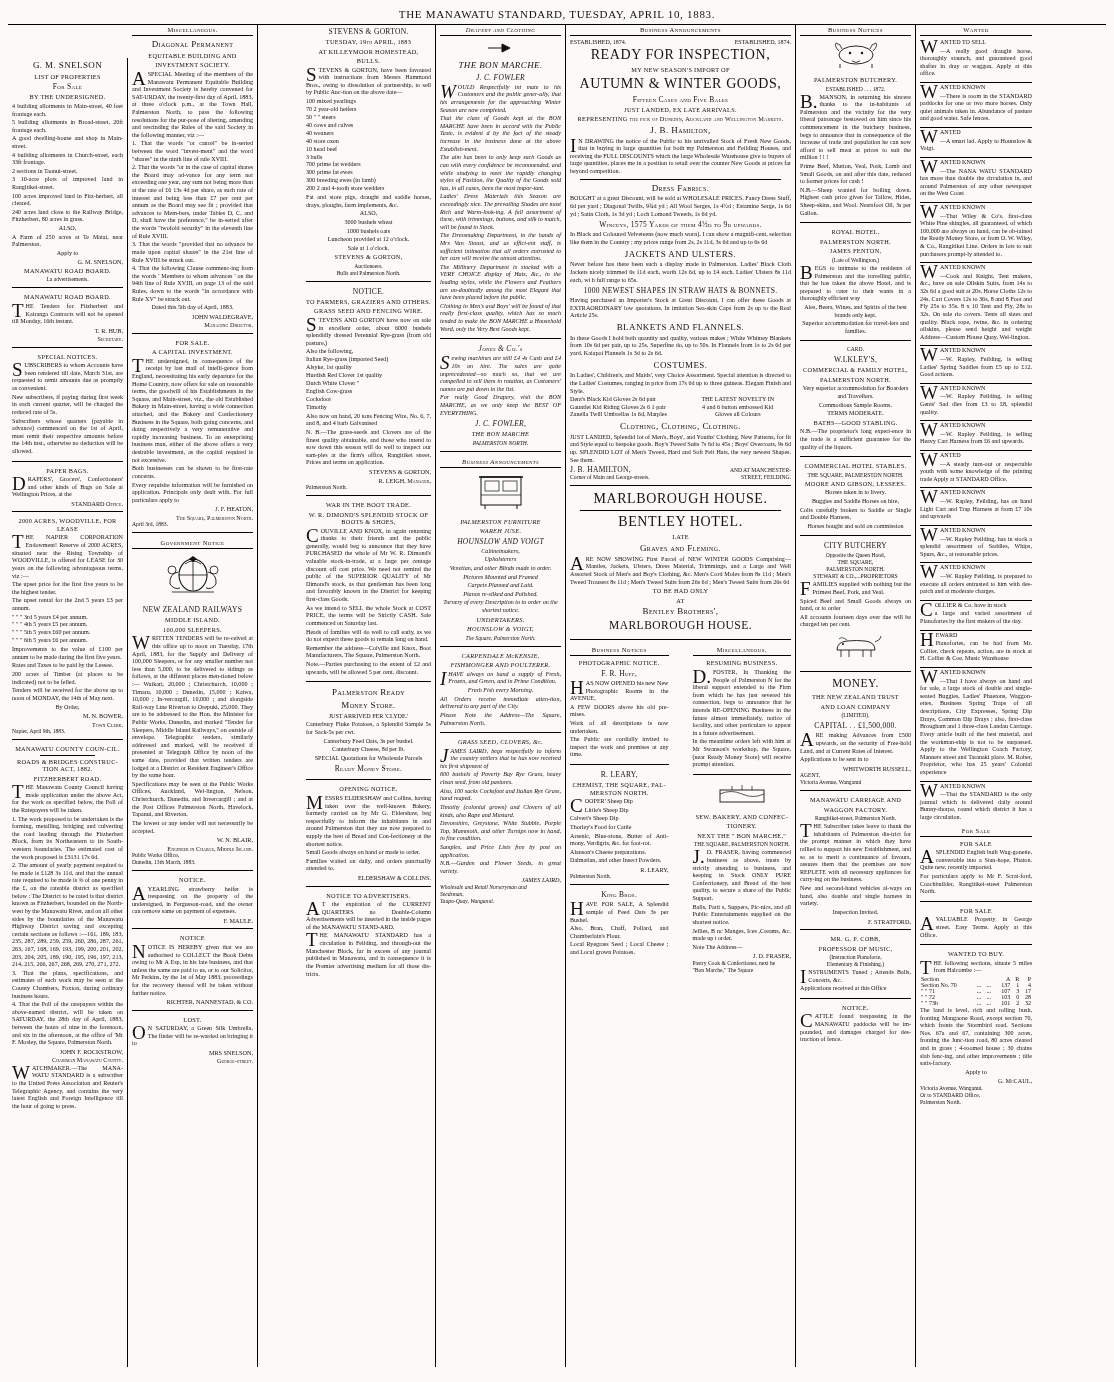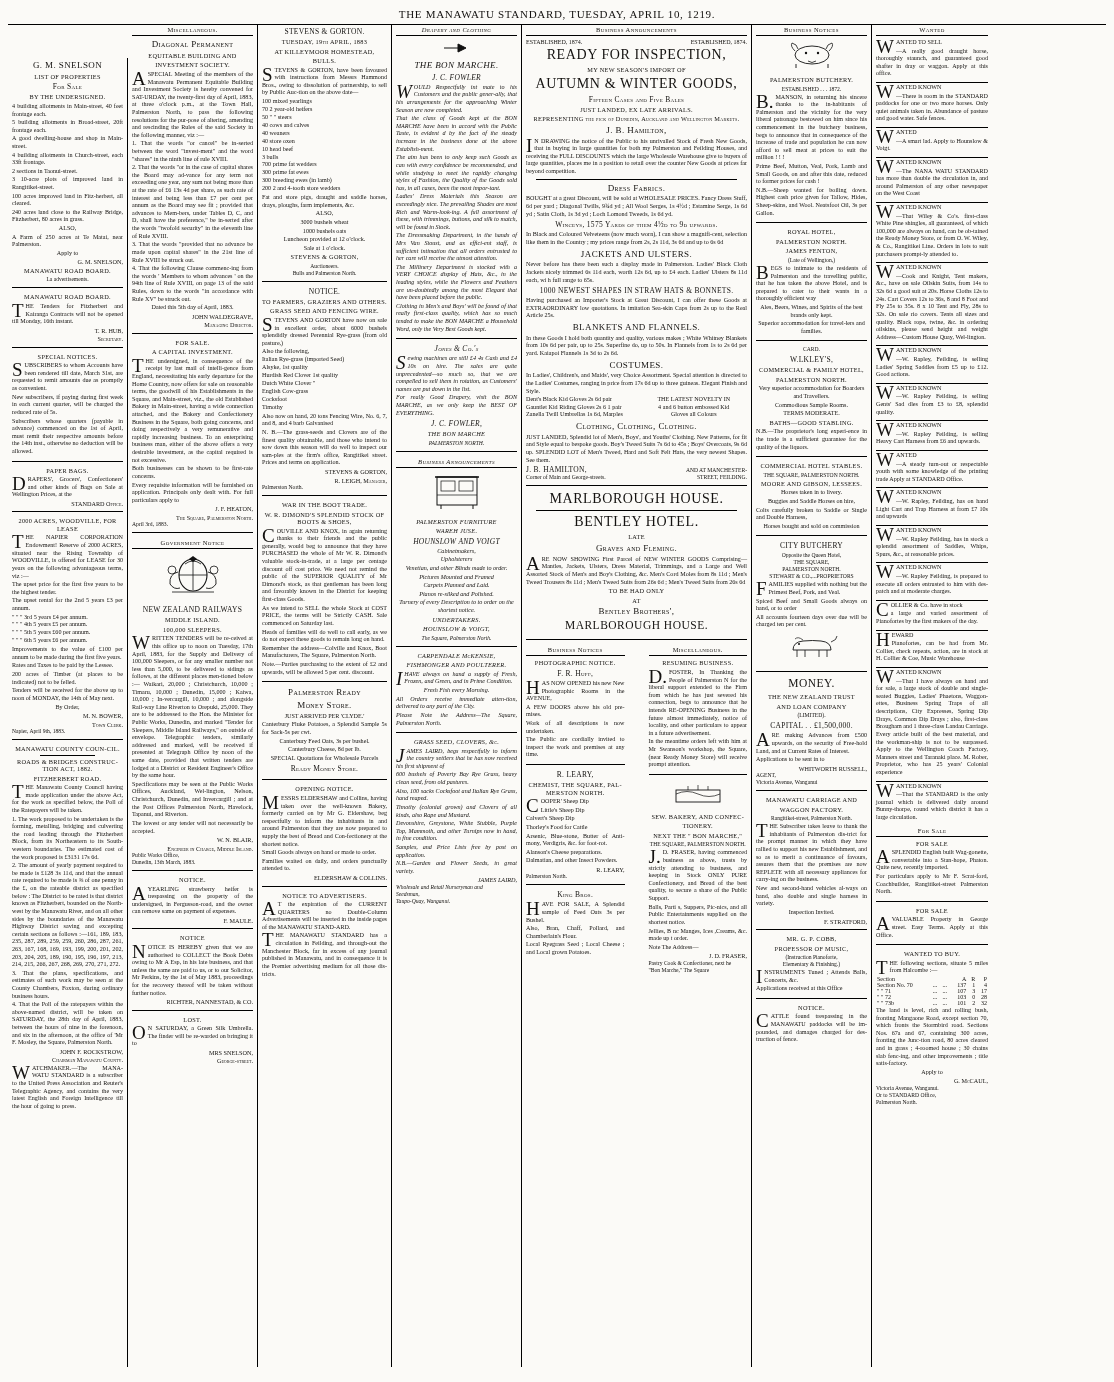--- a/index.html
+++ b/index.html
@@ -34,21 +34,21 @@
   }
   .col{
     box-sizing:border-box;
     padding:0 4px;
     border-right:1px solid #000;
     overflow:hidden;
   }
   .col:last-child{border-right:none;}
   .c1{width:120px;margin-top:33px;}
   .c2{width:130px;}
-  .c3{width:134px;}
+  .c3{width:134px;margin-left:44px;}
   .c4{width:130px;font-style:italic;}
   .c5{width:230px;}
   .c6{width:120px;}
   .c7{width:120px;}
 
   .colhead{
     font-size:6.5px;
     letter-spacing:.4px;
     text-align:center;
     padding:1px 0 2px 0;
@@ -151,21 +151,21 @@
   .price{text-align:right;}
   .center{text-align:center;}
   .nm{margin:0;}
   .tiny{font-size:5.6px;line-height:1.25;}
 </style>
 </head>
 <body>
 
 <div class="page">
 
-  <div class="masthead">THE MANAWATU STANDARD, TUESDAY, APRIL 10, 1219.</div>
+  <div class="masthead">THE MANAWATU STANDARD, TUESDAY, APRIL 10, 1883.</div>
 
   <div class="cols">
 
     <div class="col c1">
 
       <div class="ad">
         <div class="t-md">G. M. SNELSON</div>
         <div class="t-xs">LIST OF PROPERTIES</div>
         <div class="t-sm">For Sale</div>
         <div class="t-xs">BY THE UNDERSIGNED.</div>

